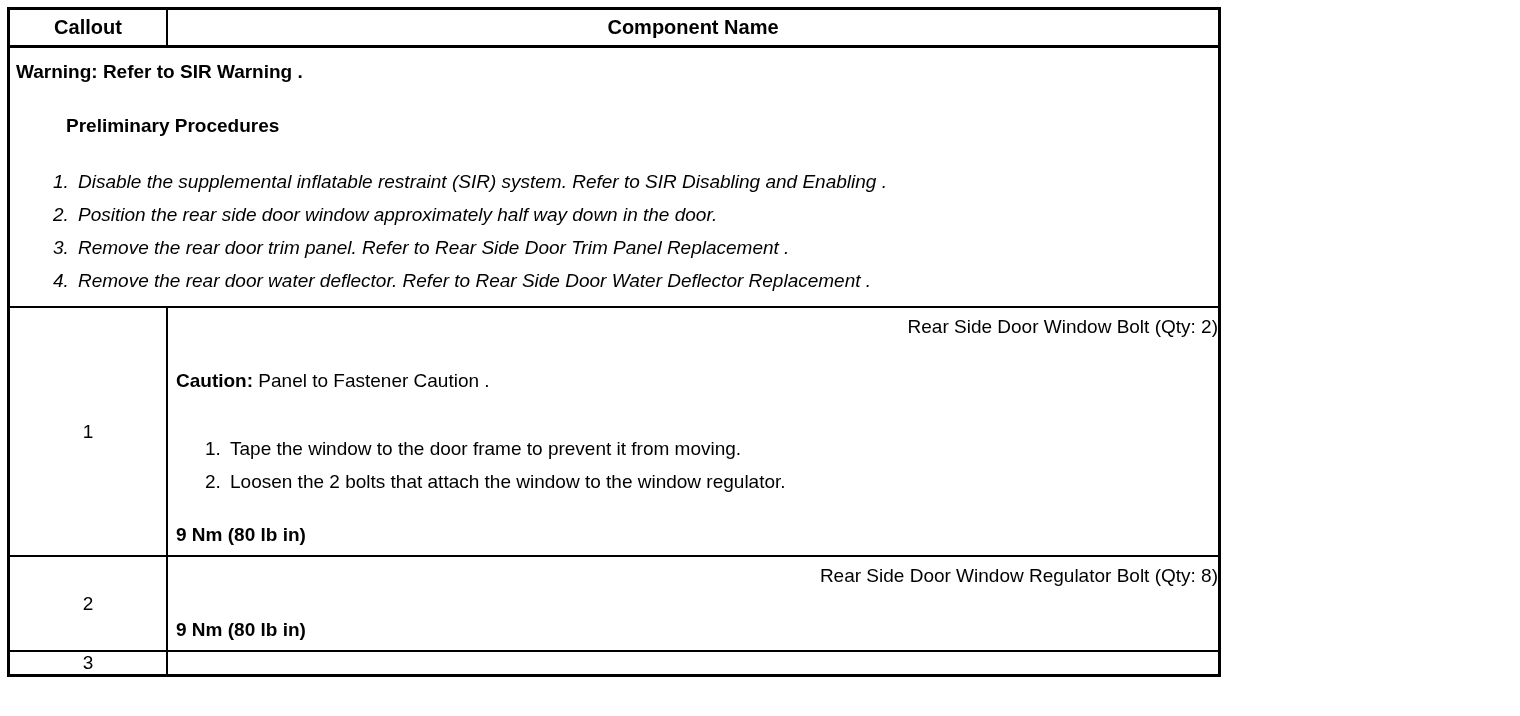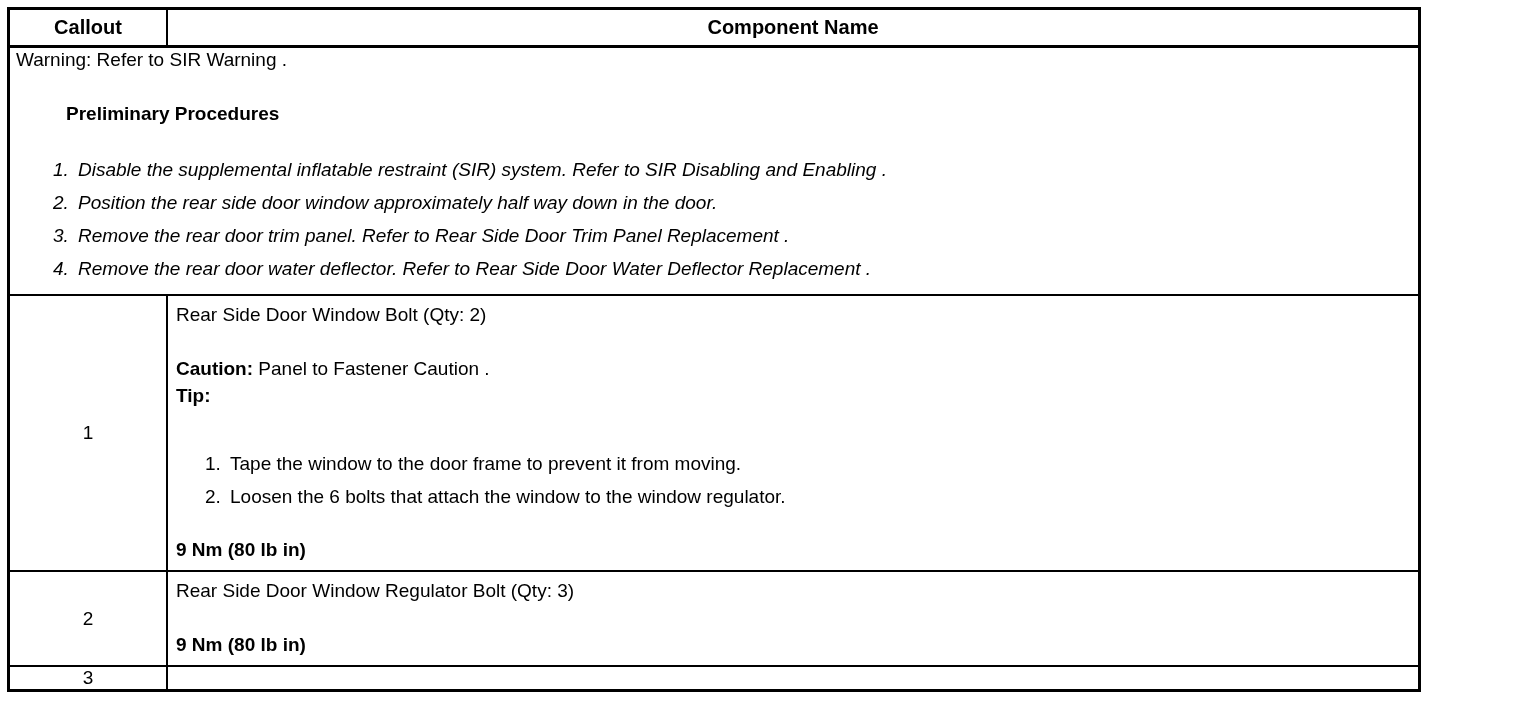--- a/index.html
+++ b/index.html
@@ -8,21 +8,21 @@
     color: #000000;
     font-family: "Liberation Sans", sans-serif;
   }
   .page {
     width: 1520px;
     height: 716px;
     padding: 7px 7px;
     background: #ffffff;
   }
   .service-table {
-    width: 1414px;
+    width: 1214px;
     border: 3px solid #000000;
     background: #ffffff;
     font-size: 19px;
     line-height: 22px;
   }
   .row {
     display: flex;
     border-bottom: 2px solid #000000;
   }
   .row:last-child { border-bottom: none; }
@@ -48,26 +48,26 @@
     display: flex;
     align-items: center;
     justify-content: center;
   }
   .full-cell {
     flex: 1 1 auto;
     padding: 0 8px 0 4px;
   }
   .bold { font-weight: bold; text-align: right; }
   
-  .warning-line { margin: 1px 0 0 2px; font-weight: normal; }
+  .warning-line { margin: 13px 0 0 2px; font-weight: bold; }
   .prelim-subtitle { margin: 32px 0 0 52px; font-weight: bold; }
   .prelim-steps { margin: 28px 0 9px 0; padding-left: 60px; }
   .prelim-steps li { line-height: 33px; padding-left: 4px; font-style: italic; }
   
-  .comp-name { margin-top: 8px; }
+  .comp-name { margin-top: 8px; text-align: right; }
   .caution-line { margin-top: 32px; }
   .tip-label { margin-top: 5px; font-weight: bold; }
   .tip-steps { margin-top: 40px; padding-left: 50px; }
   .tip-steps li { line-height: 33px; padding-left: 4px; }
   .torque { margin-top: 26px; margin-bottom: 9px; font-weight: bold; }
   .torque-short { margin-top: 32px; margin-bottom: 9px; font-weight: bold; }
   .simple-name { margin-top: 10px; margin-bottom: 10px; }
 </style>
 </head>
 <body>
@@ -91,33 +91,32 @@
           <li>Remove the rear door water deflector. Refer to Rear Side Door Water Deflector Replacement .</li>
         </ol>
       </div>
     </div>
 
     <div class="row">
       <div class="callout-cell">1</div>
       <div class="content-cell">
         <p class="comp-name">Rear Side Door Window Bolt (Qty: 2)</p>
         <p class="caution-line"><span class="bold">Caution:</span><span> Panel to Fastener Caution .</span></p>
-        <p class="tip-label">Tip:</p>
         <ol class="tip-steps">
           <li>Tape the window to the door frame to prevent it from moving.</li>
-          <li>Loosen the 6 bolts that attach the window to the window regulator.</li>
+          <li>Loosen the 2 bolts that attach the window to the window regulator.</li>
         </ol>
         <p class="torque">9 Nm (80 lb in)</p>
       </div>
     </div>
 
     <div class="row">
       <div class="callout-cell">2</div>
       <div class="content-cell">
-        <p class="comp-name">Rear Side Door Window Regulator Bolt (Qty: 3)</p>
+        <p class="comp-name">Rear Side Door Window Regulator Bolt (Qty: 8)</p>
         <p class="torque-short">9 Nm (80 lb in)</p>
       </div>
     </div>
 
     <div class="row">
       <div class="callout-cell">3</div>
     </div>
 
   </div>
 </div>

